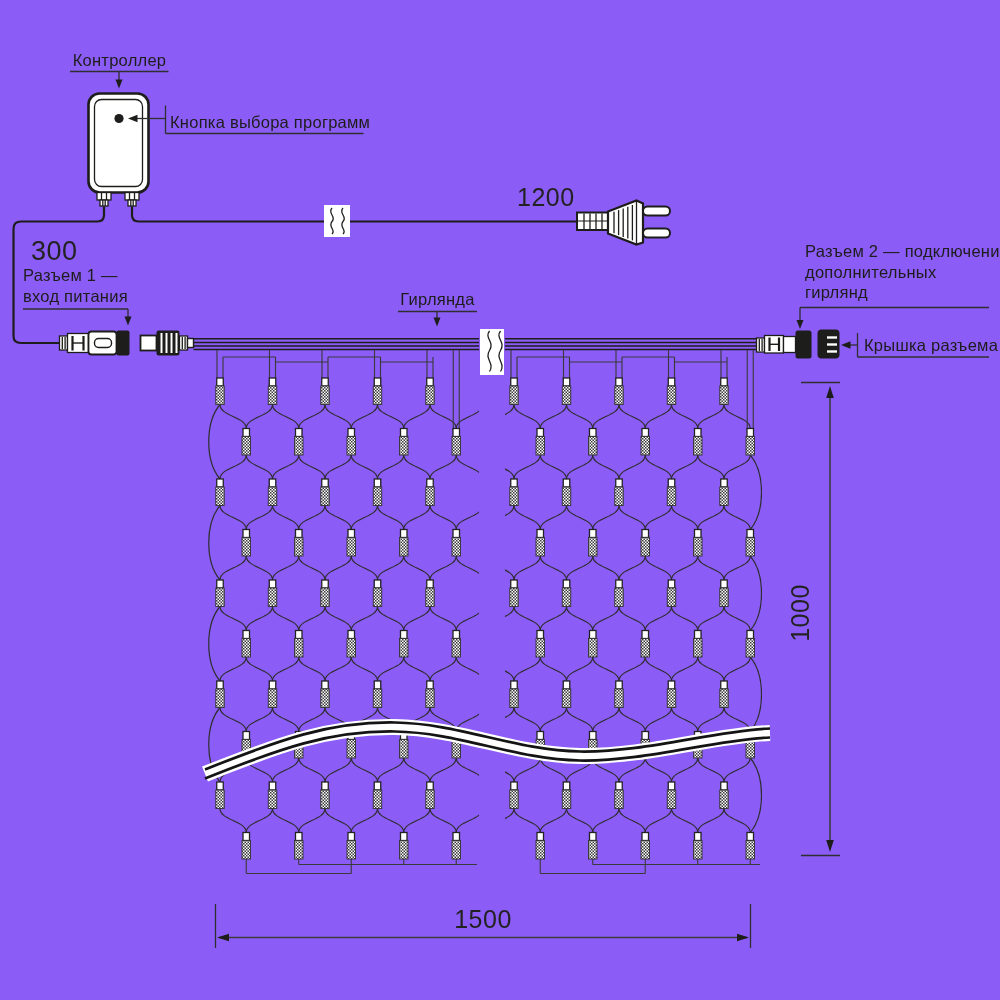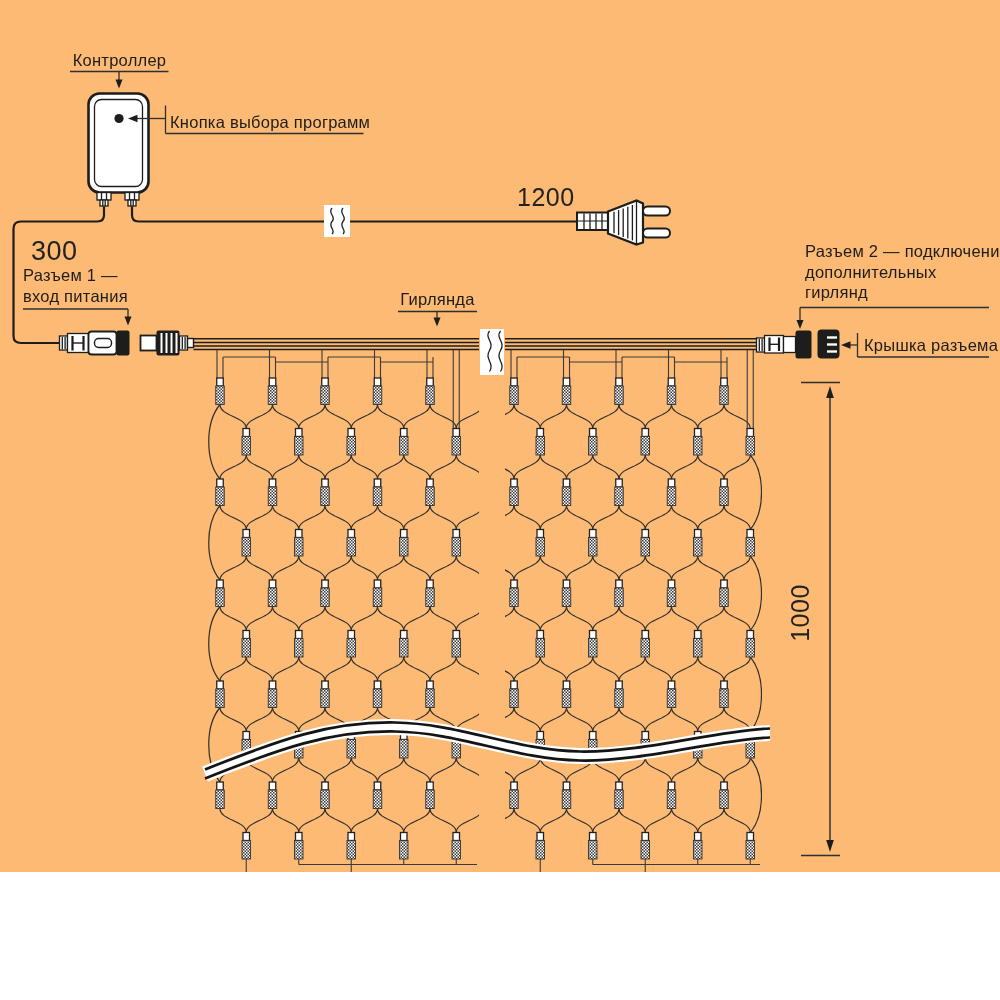--- a/index.html
+++ b/index.html
@@ -1,16 +1,16 @@
 <!DOCTYPE html>
 <html style="--ink: #1d1d1b;"><head>
 <meta charset="utf-8">
 <style>
   html,body{margin:0;padding:0;background:#fff;}
-  .stage{position:relative;width:1000px;height:872px;background:#fdba74;overflow:hidden;}
+  .stage{position:relative;width:1000px;height:1000px;background:#8b5cf6;overflow:hidden;}
   svg text{fill:var(--ink,#1d1d1b);font-family:"Liberation Sans",sans-serif;}
   .lbl{font-size:16.5px;letter-spacing:.25px;}
   .dim{font-size:25px;letter-spacing:.5px;fill:#222;}
   .big{font-size:27px;letter-spacing:.5px;}
   .mesh{stroke:#2e2e2e;stroke-width:1.2;fill:none;}
   .harn{stroke:#3a3a3a;stroke-width:1.1;fill:none;}
   .outline{stroke:#1d1d1b;fill:#fff;}
   .thin{stroke:#1d1d1b;stroke-width:1.3;fill:none;}
   .leader{stroke:#2f2f2f;stroke-width:1.3;fill:none;}
   .wire{stroke:#1d1d1b;stroke-width:2.2;fill:none;}

